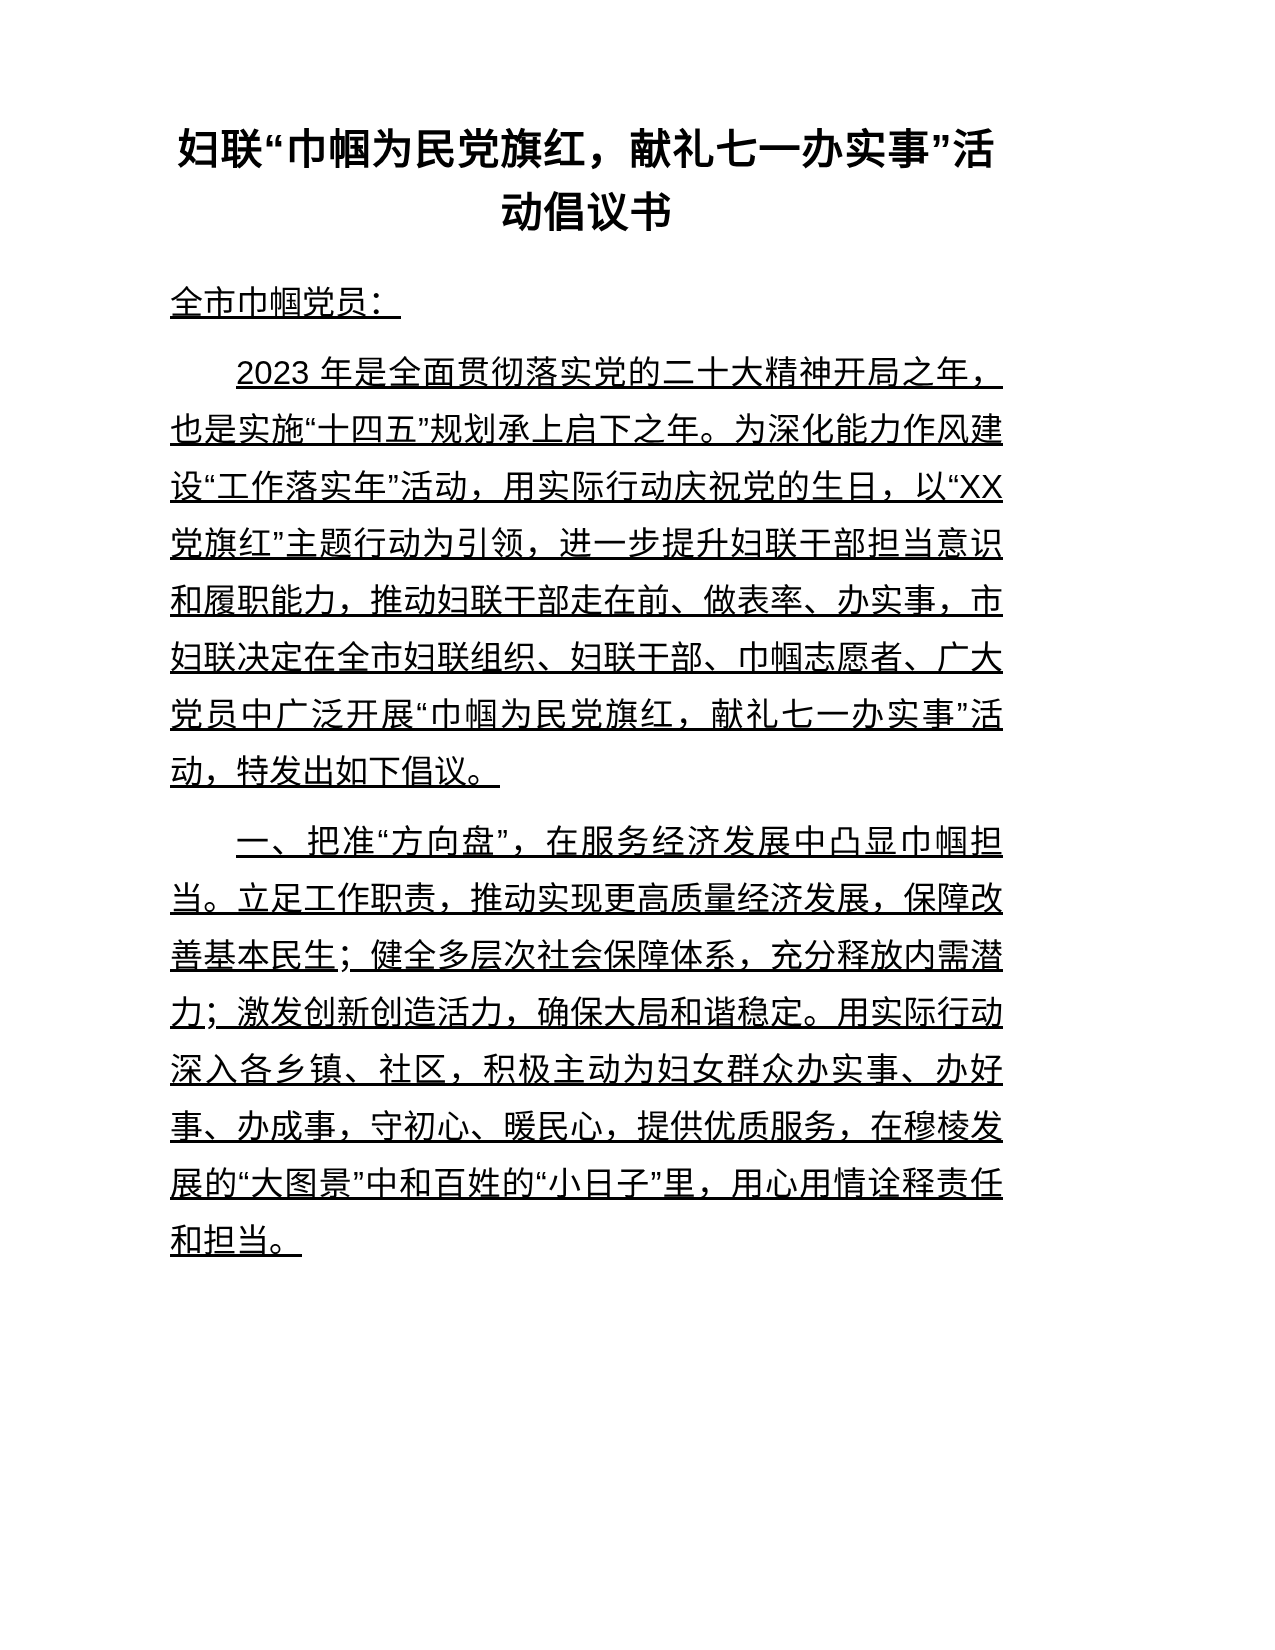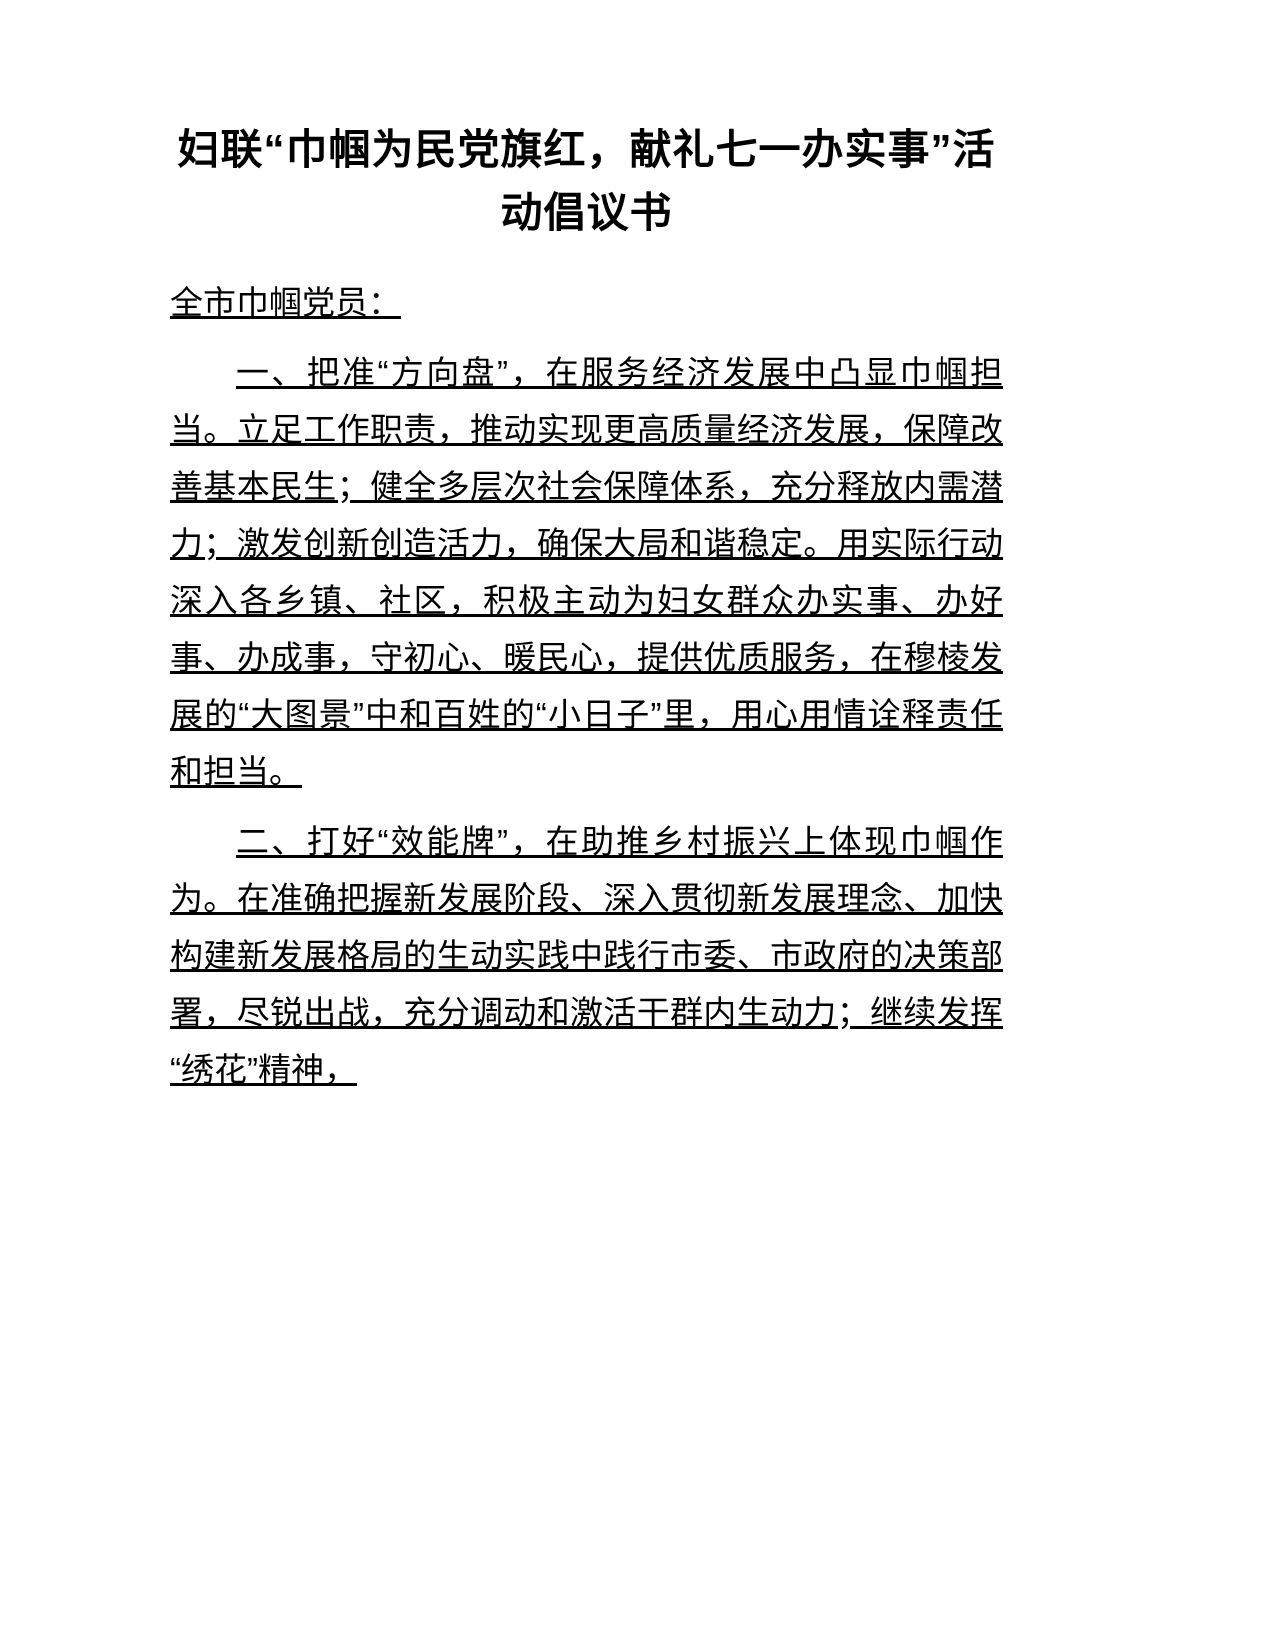--- a/index.html
+++ b/index.html
@@ -41,17 +41,17 @@
   }
 </style>
 </head>
 <body>
 
 <div class="page">
   <h1 class="doc-title">妇联“巾帼为民党旗红，献礼七一办实事”活动倡议书</h1>
 
   <p class="doc-para">全市巾帼党员：</p>
 
+  <p class="doc-para indent">2023 年是全面贯彻落实党的二十大精神开局之年，也是实施“十四五”规划承上启下之年。为深化能力作风建设“工作落实年”活动，用实际行动庆祝党的生日，以“XX 党旗红”主题行动为引领，进一步提升妇联干部担当意识和履职能力，推动妇联干部走在前、做表率、办实事，市妇联决定在全市妇联组织、妇联干部、巾帼志愿者、广大党员中广泛开展“巾帼为民党旗红，献礼七一办实事”活动，特发出如下倡议。</p>
 
   <p class="doc-para indent">一、把准“方向盘”，在服务经济发展中凸显巾帼担当。立足工作职责，推动实现更高质量经济发展，保障改善基本民生；健全多层次社会保障体系，充分释放内需潜力；激发创新创造活力，确保大局和谐稳定。用实际行动深入各乡镇、社区，积极主动为妇女群众办实事、办好事、办成事，守初心、暖民心，提供优质服务，在穆棱发展的“大图景”中和百姓的“小日子”里，用心用情诠释责任和担当。</p>
 
-  <p class="doc-para indent">二、打好“效能牌”，在助推乡村振兴上体现巾帼作为。在准确把握新发展阶段、深入贯彻新发展理念、加快构建新发展格局的生动实践中践行市委、市政府的决策部署，尽锐出战，充分调动和激活干群内生动力；继续发挥“绣花”精神，</p>
 </div>
 
 </body></html>

